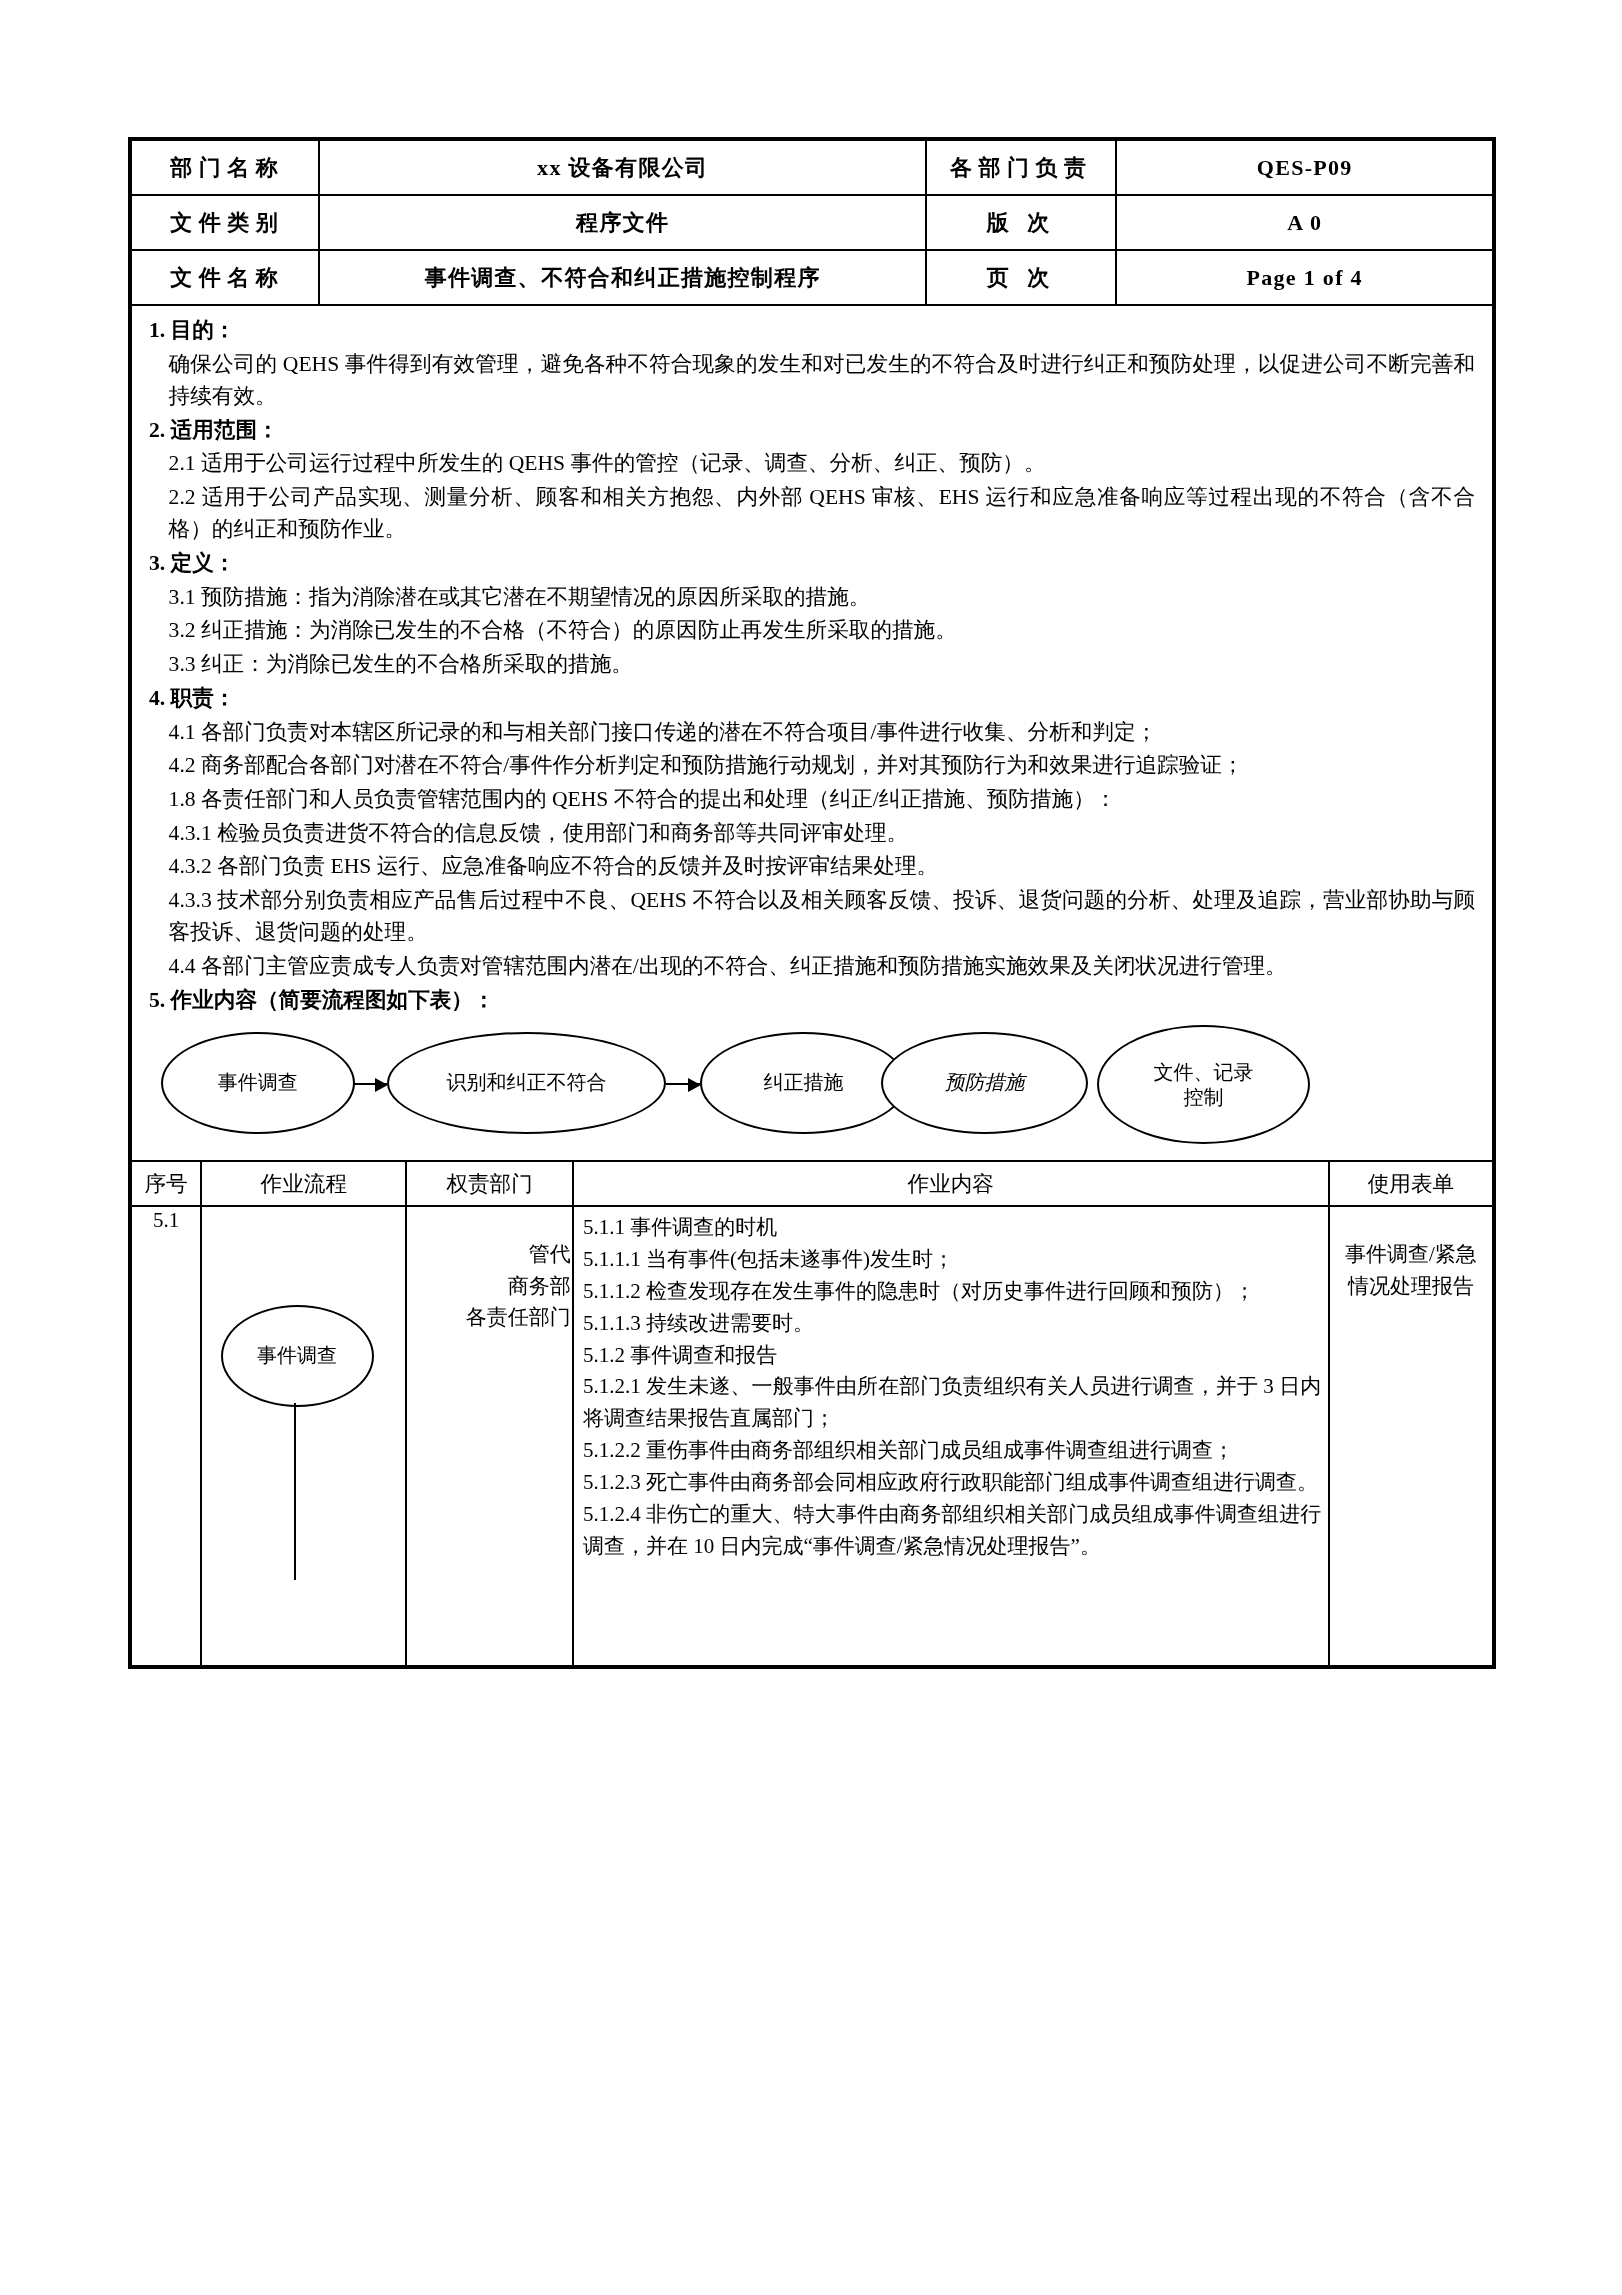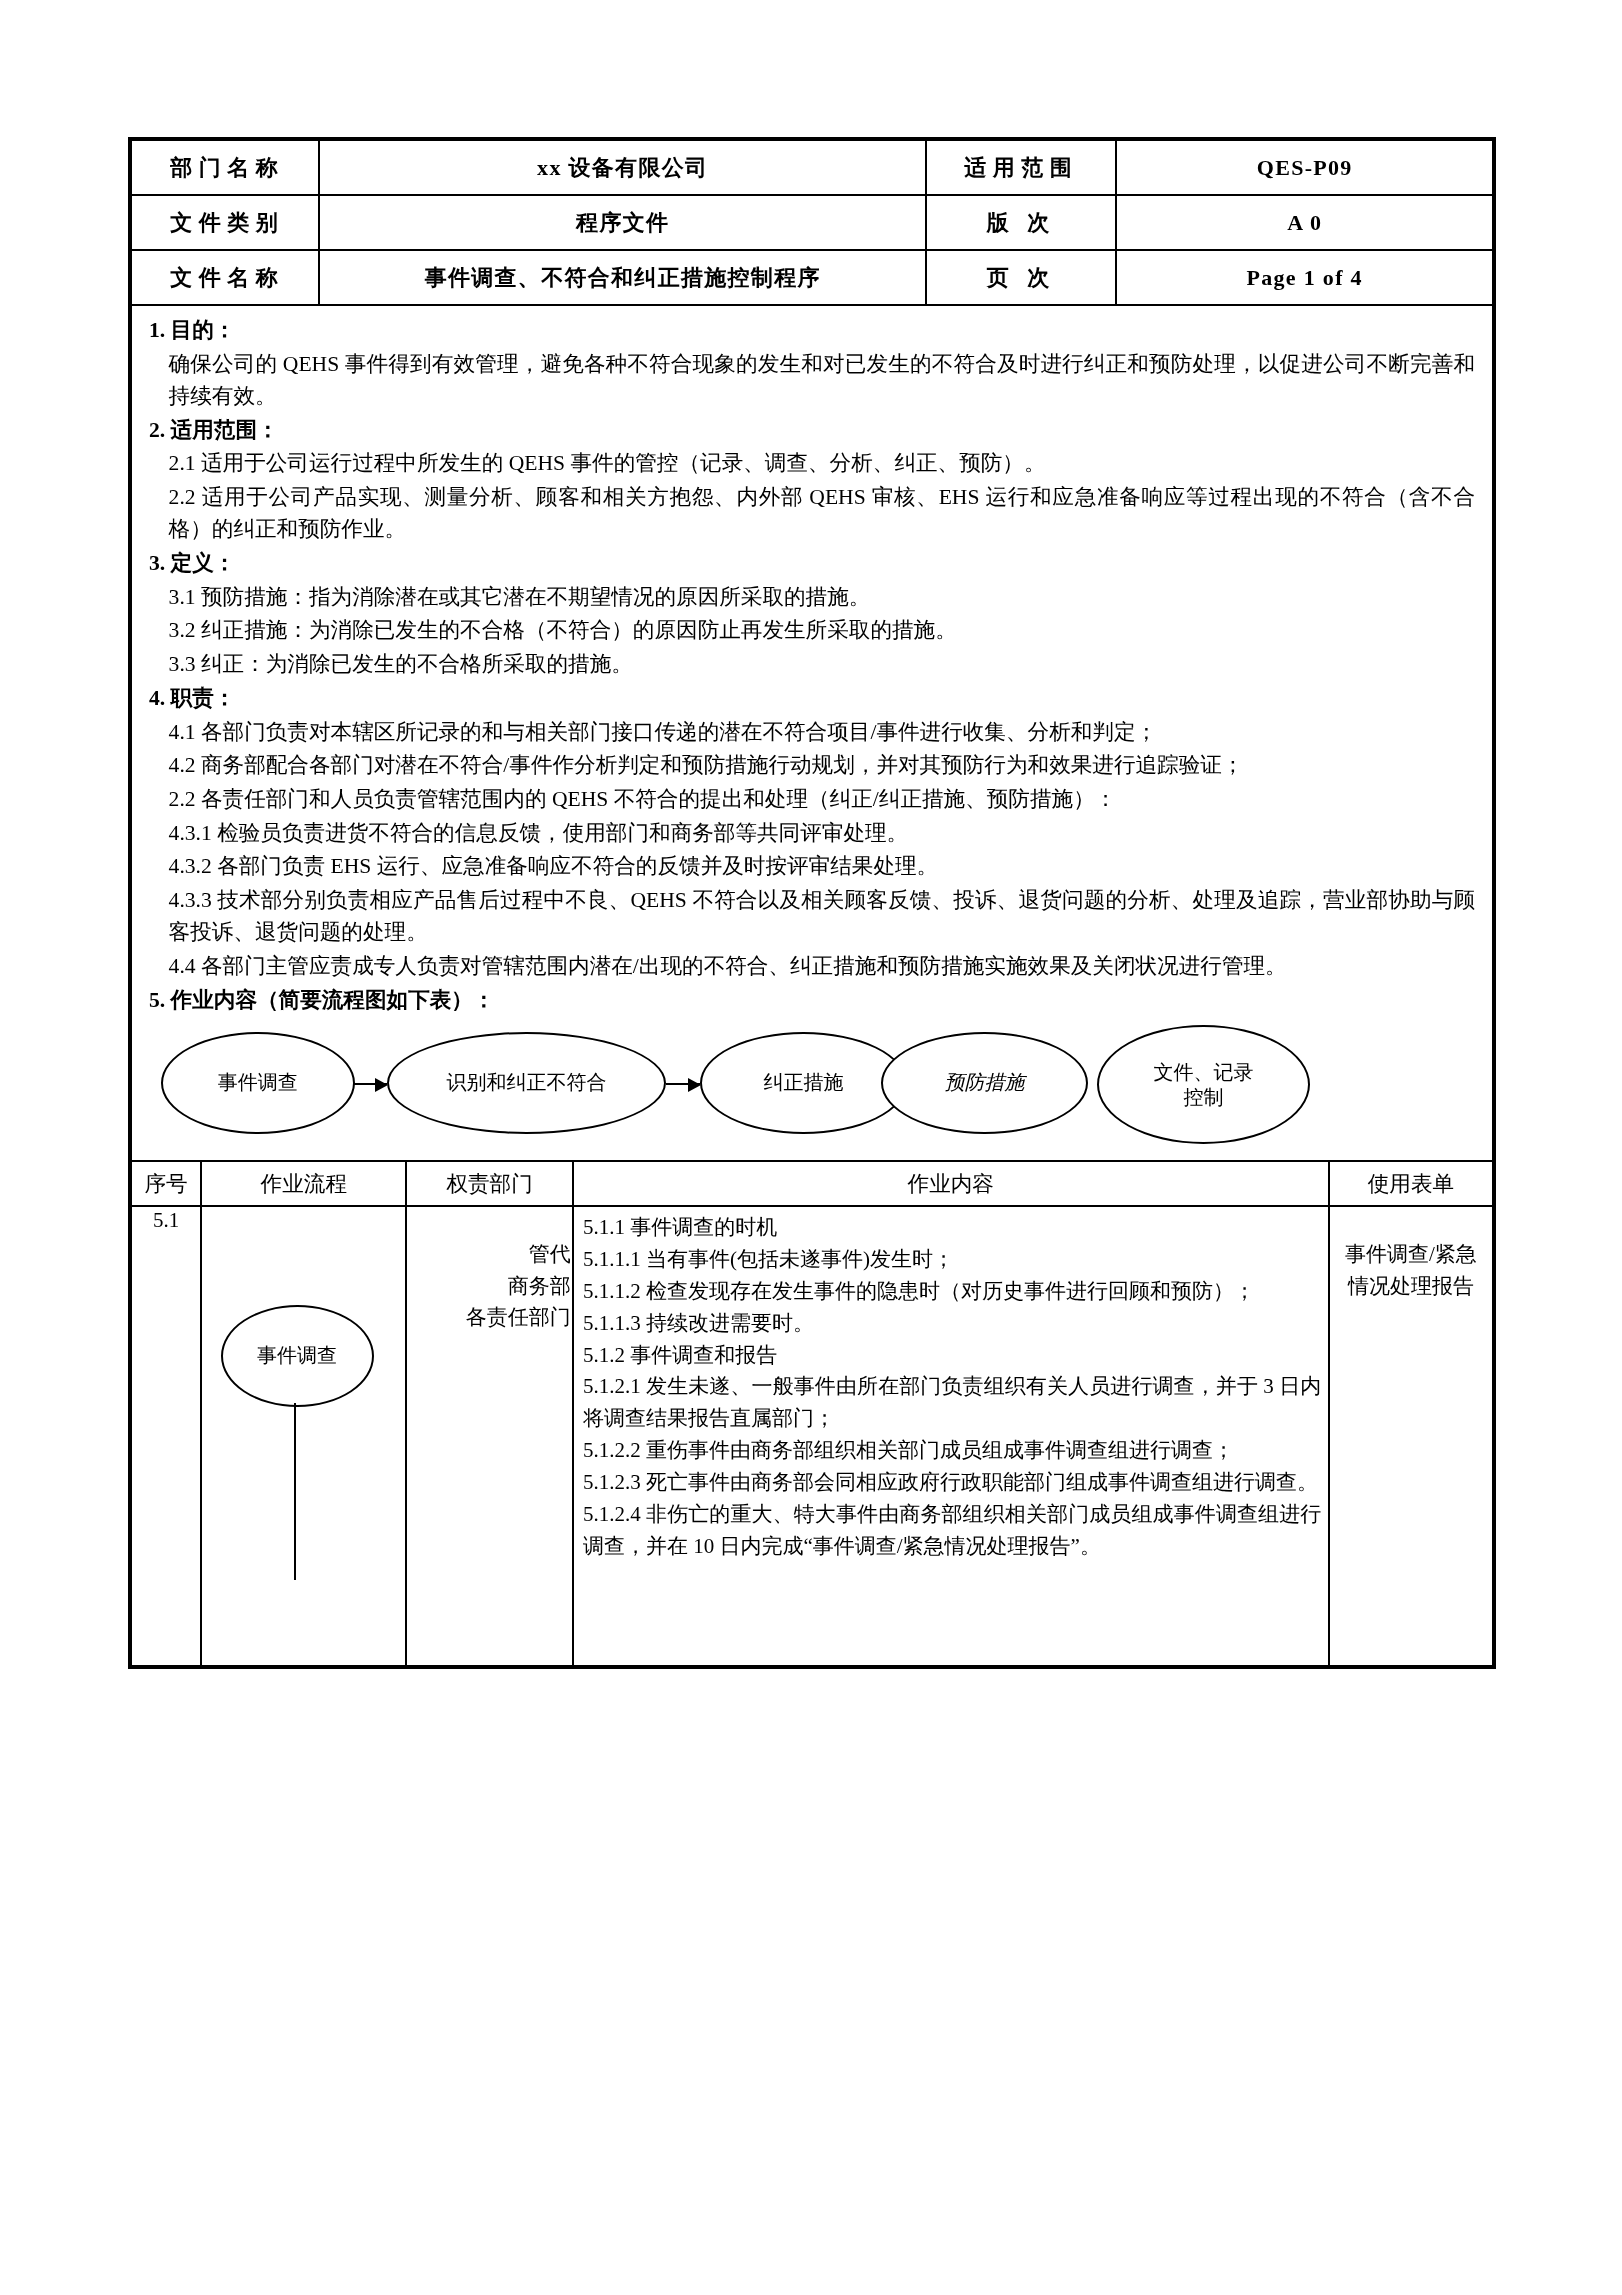--- a/index.html
+++ b/index.html
@@ -181,21 +181,21 @@
 <body>
 
 <div class="page">
   <div class="doc">
 
     <table class="hdr">
       <tbody>
           <tr>
         <td class="label">部门名称</td>
         <td class="value-company">xx 设备有限公司</td>
-        <td class="label2">适用范围</td>
+        <td class="label2">各部门负责</td>
         <td class="value2">QES-P09</td>
       </tr>
       <tr>
         <td class="label">文件类别</td>
         <td class="value-company">程序文件</td>
         <td class="label2">版  次</td>
         <td class="value2">A 0</td>
       </tr>
       <tr>
         <td class="label">文件名称</td>
@@ -212,21 +212,21 @@
       <p class="lvl0">2. 适用范围：</p>
       <p class="lvl1">2.1 适用于公司运行过程中所发生的 QEHS 事件的管控（记录、调查、分析、纠正、预防）。</p>
       <p class="lvl1">2.2 适用于公司产品实现、测量分析、顾客和相关方抱怨、内外部 QEHS 审核、EHS 运行和应急准备响应等过程出现的不符合（含不合格）的纠正和预防作业。</p>
       <p class="lvl0">3. 定义：</p>
       <p class="lvl1">3.1 预防措施：指为消除潜在或其它潜在不期望情况的原因所采取的措施。</p>
       <p class="lvl1">3.2 纠正措施：为消除已发生的不合格（不符合）的原因防止再发生所采取的措施。</p>
       <p class="lvl1">3.3 纠正：为消除已发生的不合格所采取的措施。</p>
       <p class="lvl0">4. 职责：</p>
       <p class="lvl1">4.1 各部门负责对本辖区所记录的和与相关部门接口传递的潜在不符合项目/事件进行收集、分析和判定；</p>
       <p class="lvl1">4.2 商务部配合各部门对潜在不符合/事件作分析判定和预防措施行动规划，并对其预防行为和效果进行追踪验证；</p>
-      <p class="lvl1">2.2 各责任部门和人员负责管辖范围内的 QEHS 不符合的提出和处理（纠正/纠正措施、预防措施）：</p>
+      <p class="lvl1">1.8 各责任部门和人员负责管辖范围内的 QEHS 不符合的提出和处理（纠正/纠正措施、预防措施）：</p>
       <p class="lvl1">4.3.1 检验员负责进货不符合的信息反馈，使用部门和商务部等共同评审处理。</p>
       <p class="lvl1">4.3.2 各部门负责 EHS 运行、应急准备响应不符合的反馈并及时按评审结果处理。</p>
       <p class="lvl1">4.3.3 技术部分别负责相应产品售后过程中不良、QEHS 不符合以及相关顾客反馈、投诉、退货问题的分析、处理及追踪，营业部协助与顾客投诉、退货问题的处理。</p>
       <p class="lvl1">4.4 各部门主管应责成专人负责对管辖范围内潜在/出现的不符合、纠正措施和预防措施实施效果及关闭状况进行管理。</p>
       <p class="lvl0">5. 作业内容（简要流程图如下表）：</p>
 
       <div class="flow">
         <div class="oval" style="left:11.8px; width:190px; height:98px;">
           <span>事件调查</span>
         </div>

